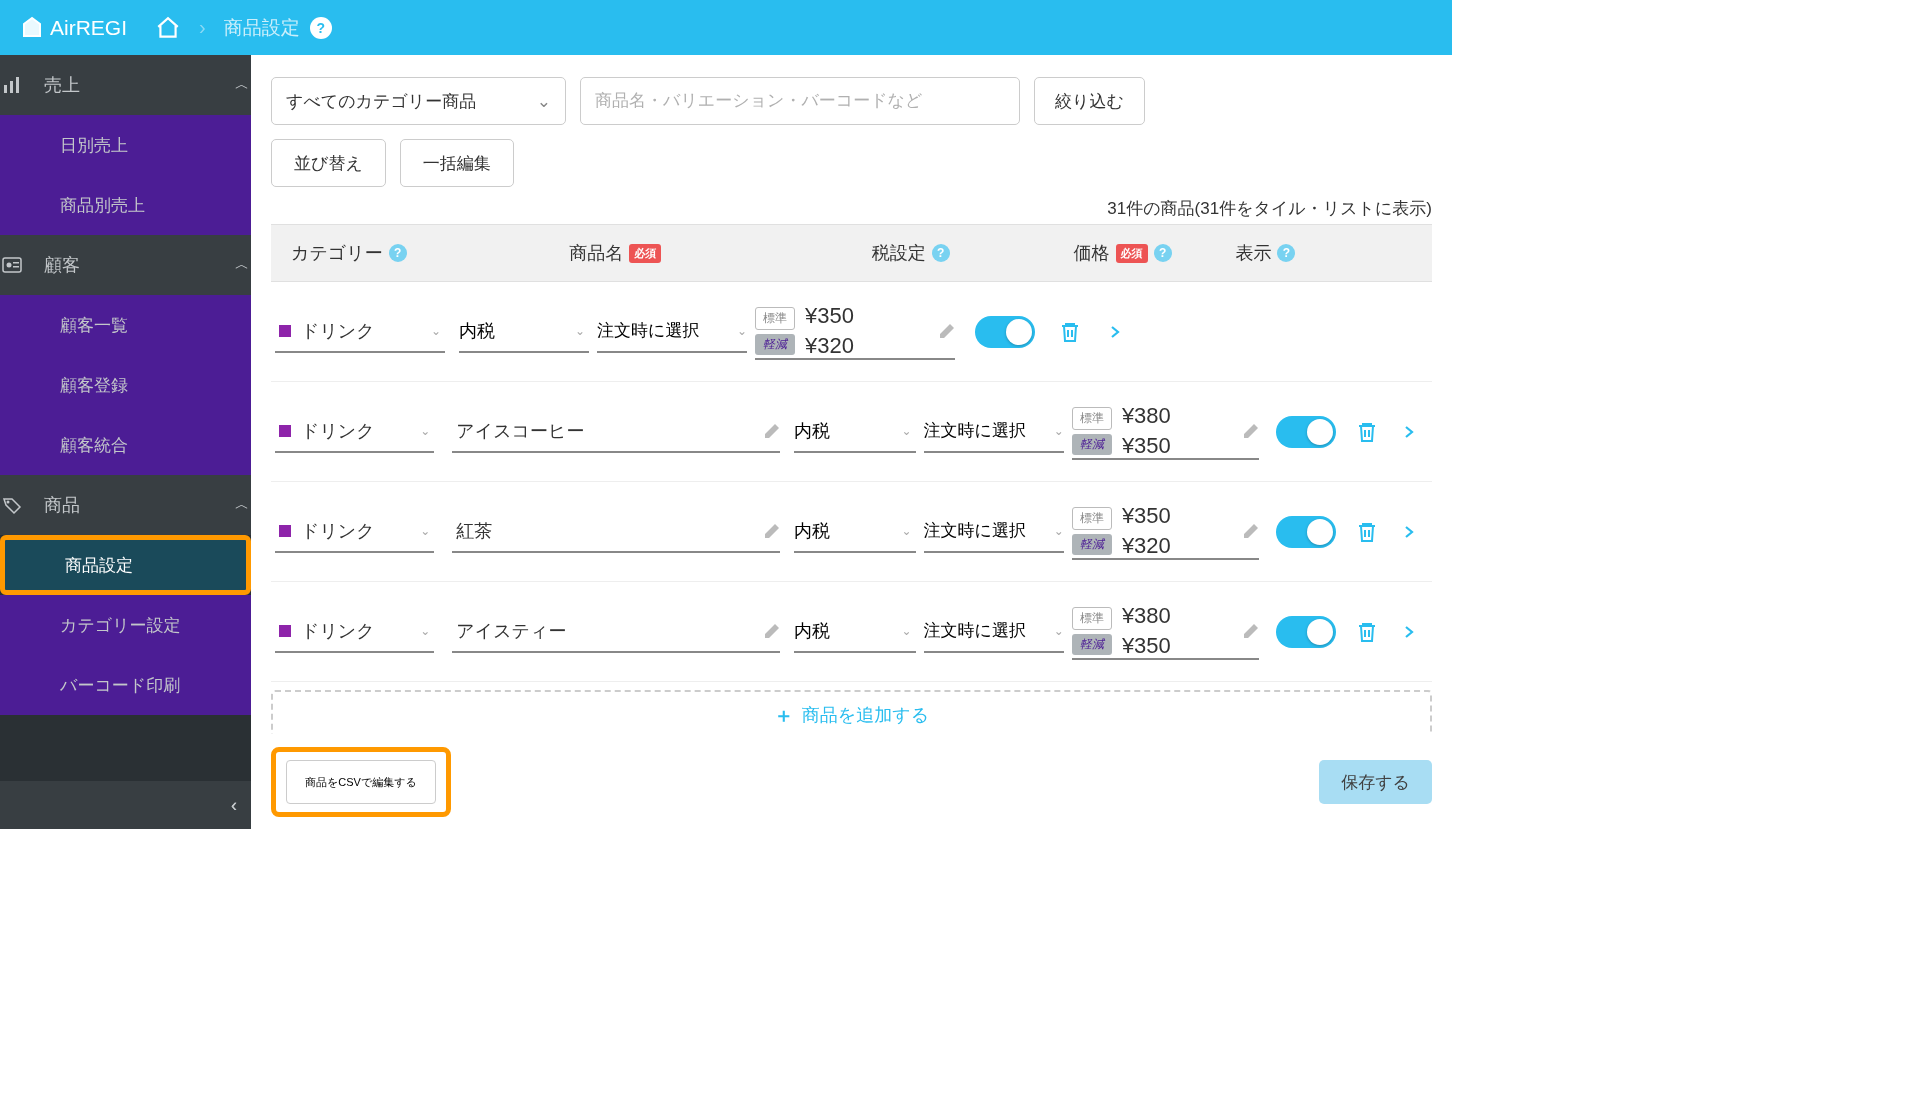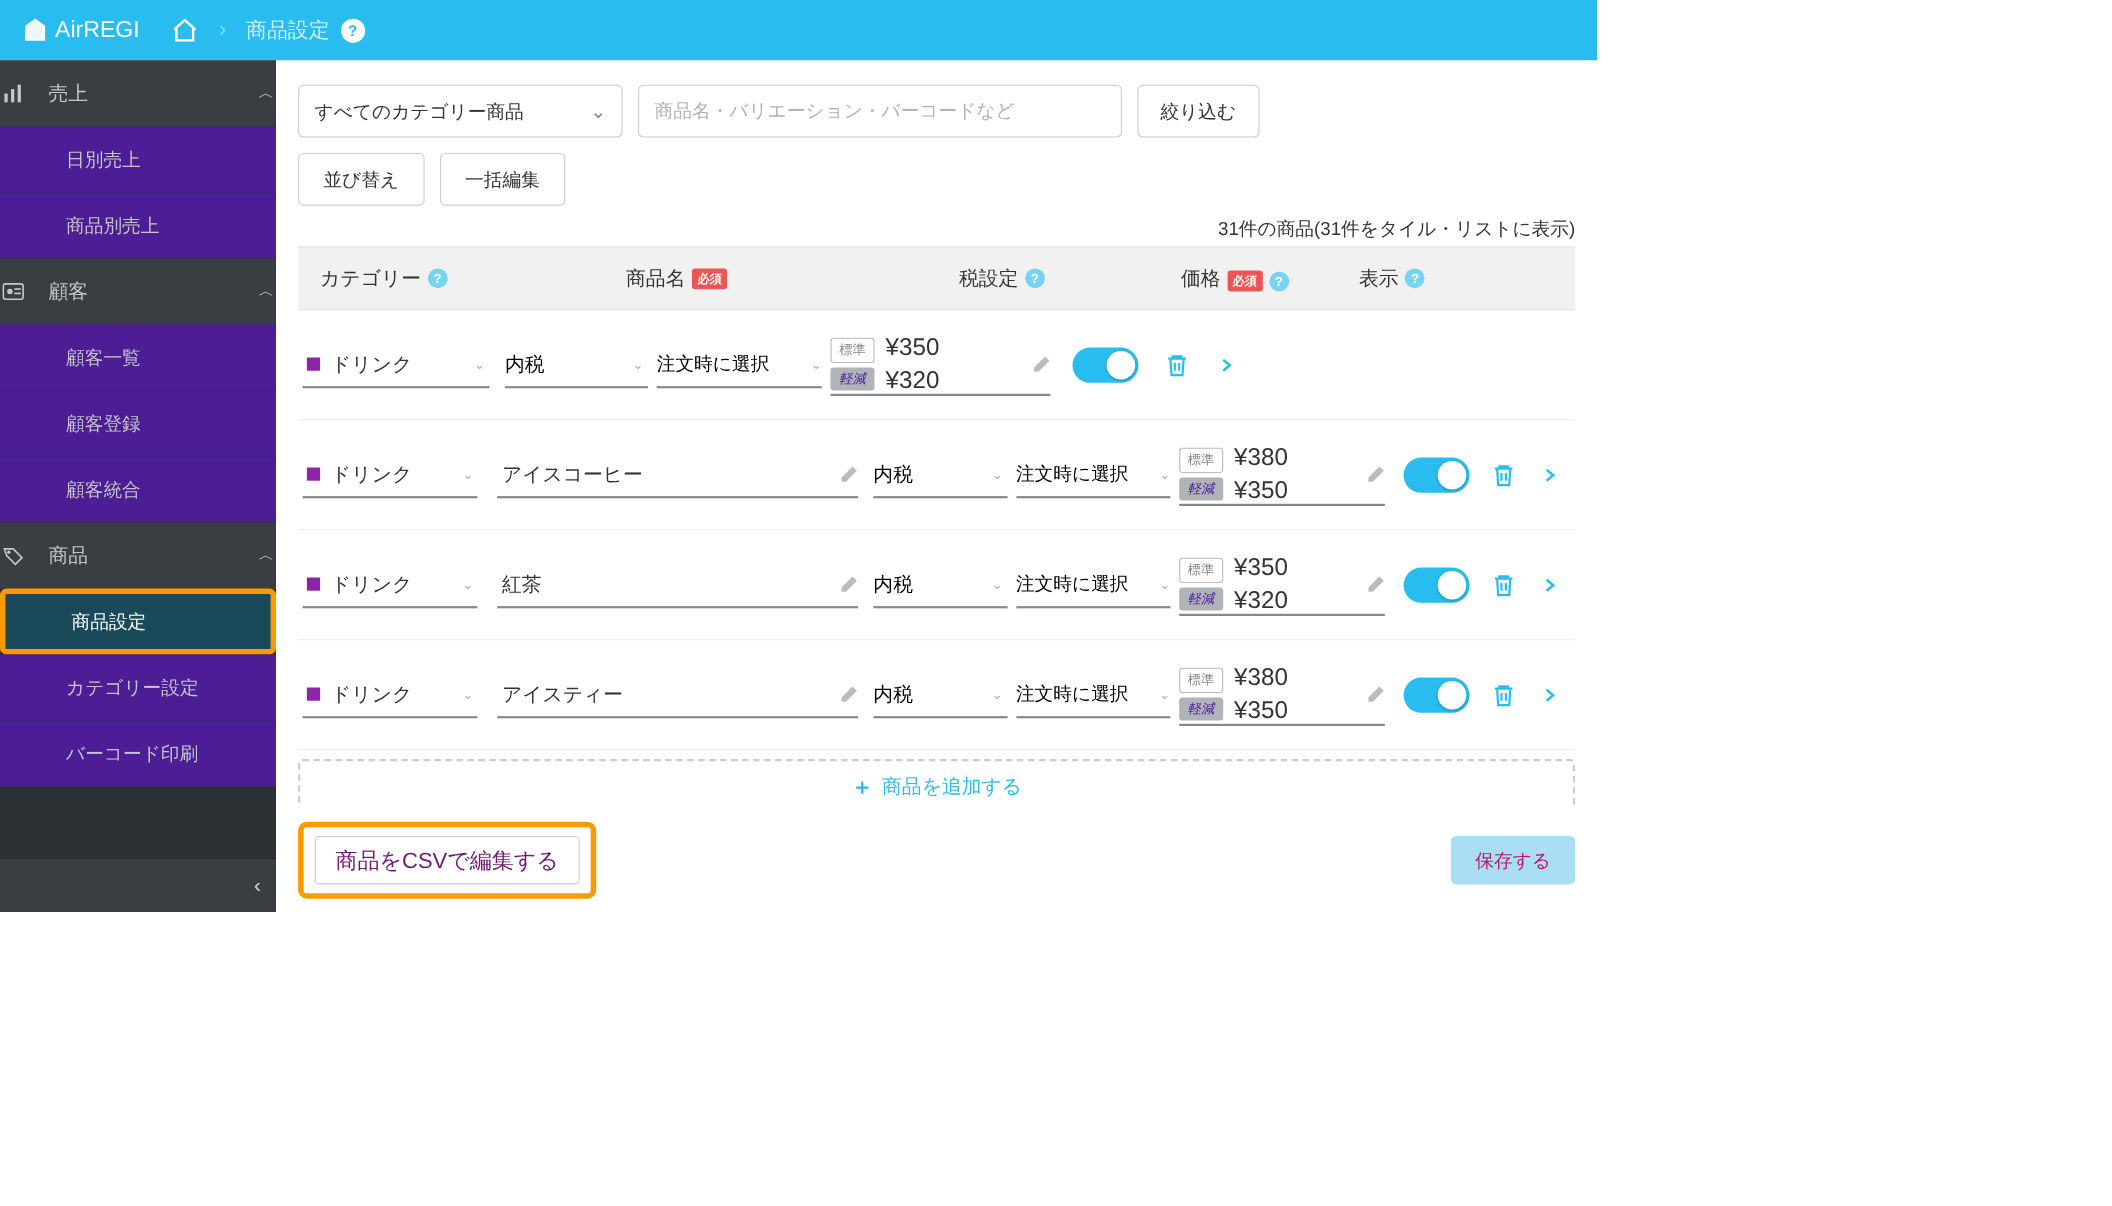--- a/index.html
+++ b/index.html
@@ -40,21 +40,21 @@
 .toolbar-row2 .btn { padding: 0 22px; }
 
 .count-text { text-align: right; font-size: 17px; color: #333; margin-top: 10px; margin-bottom: 4px; }
 
 
 .table-header { display: flex; align-items: center; height: 58px; background: #f1f1f1; border-top: 1px solid #e0e0e0; border-bottom: 1px solid #e0e0e0; padding: 0 4px; }
 .col { display: flex; align-items: center; gap: 6px; font-size: 18px; color: #333; font-weight: 500; }
 .col-category { width: 170px; padding-left: 16px; }
 .col-name { width: 350px; justify-content: center; }
 .col-tax { width: 250px; justify-content: center; }
-.col-price { width: 180px; justify-content: center; align-items: flex-end; }
+.col-price { width: 180px; justify-content: center; }
 .col-display { width: 110px; justify-content: center; }
 .col-actions { width: 110px; }
 .help-icon-small { width: 18px; height: 18px; border-radius: 50%; background: #78d2f1; color: #fff; display: inline-flex; align-items: center; justify-content: center; font-size: 12px; font-weight: bold; }
 .required-badge { background: #ed5454; color: #fff; font-size: 11px; padding: 2px 5px; border-radius: 3px; font-weight: 600; }
 
 
 .rows-container { }
 .data-row { display: flex; align-items: center; height: 100px; border-bottom: 1px solid #eee; padding: 0 4px; }
 .cat-cell { width: 170px; display: flex; align-items: center; gap: 10px; border-bottom: 2px solid #888; height: 42px; padding-left: 4px; }
 .cat-square { width: 12px; height: 12px; background: #8e24aa; }
@@ -88,22 +88,22 @@
 
 .add-product-row { border: 2px dashed #ccc; border-radius: 4px; height: 50px; display: flex; align-items: center; justify-content: center; gap: 8px; color: #29bdef; font-size: 18px; font-weight: 500; cursor: pointer; margin-top: 8px; }
 .add-product-row .plus { font-size: 20px; font-weight: bold; }
 
 
 .ghost-row { display: flex; opacity: 0.22; margin-top: 10px; font-size: 17px; color: #333; padding-left: 380px; gap: 40px; }
 
 
 .bottom-bar { position: absolute; bottom: 0; left: 0; right: 0; background: #fff; padding: 12px 20px; display: flex; align-items: center; justify-content: space-between; border-top: 1px solid transparent; }
 .csv-btn-wrap { border: 5px solid #ff9900; border-radius: 8px; padding: 8px 10px; display: inline-block; }
-.csv-btn { height: 44px; padding: 0 18px; border: 1px solid #ccc; border-radius: 4px; background: #fff; font-size: 20px; color: #701a75; cursor: pointer; }
-.save-btn { height: 44px; padding: 0 22px; border: none; border-radius: 5px; background: #a8ddf3; color: #be185d; font-size: 17px; cursor: pointer; }
+.csv-btn { height: 44px; padding: 0 18px; border: 1px solid #ccc; border-radius: 4px; background: #fff; font-size: 11px; color: #000000; cursor: pointer; }
+.save-btn { height: 44px; padding: 0 22px; border: none; border-radius: 5px; background: #a8ddf3; color: #404040; font-size: 17px; cursor: pointer; }
 </style>
 </head>
 <body>
 
 <div class="top-header">
   <div class="logo">
     <svg viewBox="0 0 24 24">
         <path fill="#fff" d="M12 2 L20 8 L20 20 L4 20 L4 8 Z M8 12 L16 12 L16 16 L8 16 Z" opacity="0.9"></path>
         <path fill="none" stroke="#fff" stroke-width="2" d="M12 2 L4 8 L4 20 L20 20 L20 8 Z"></path>
       </svg>

